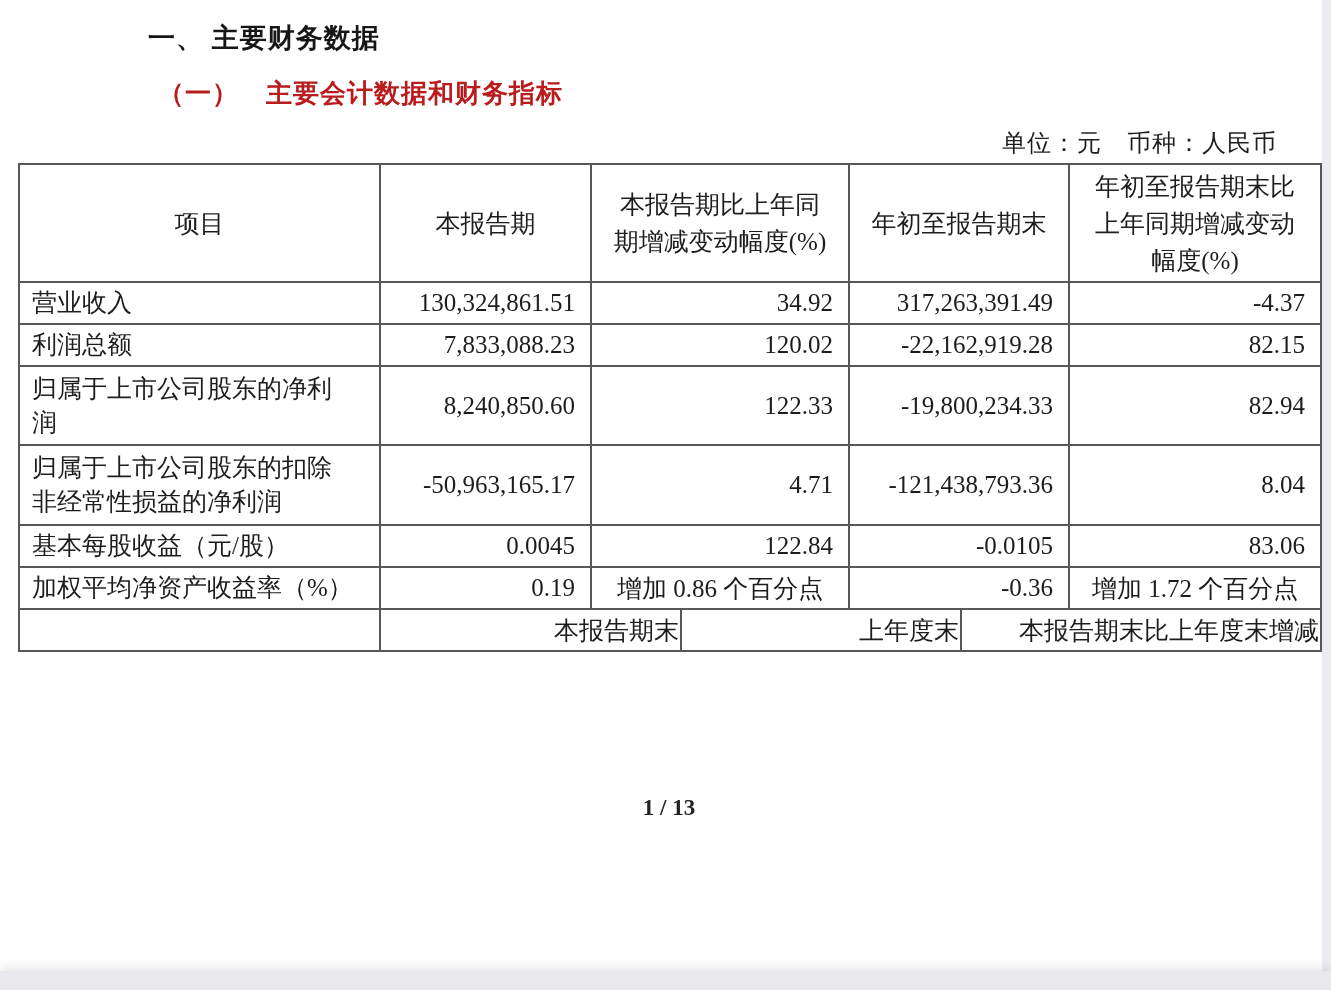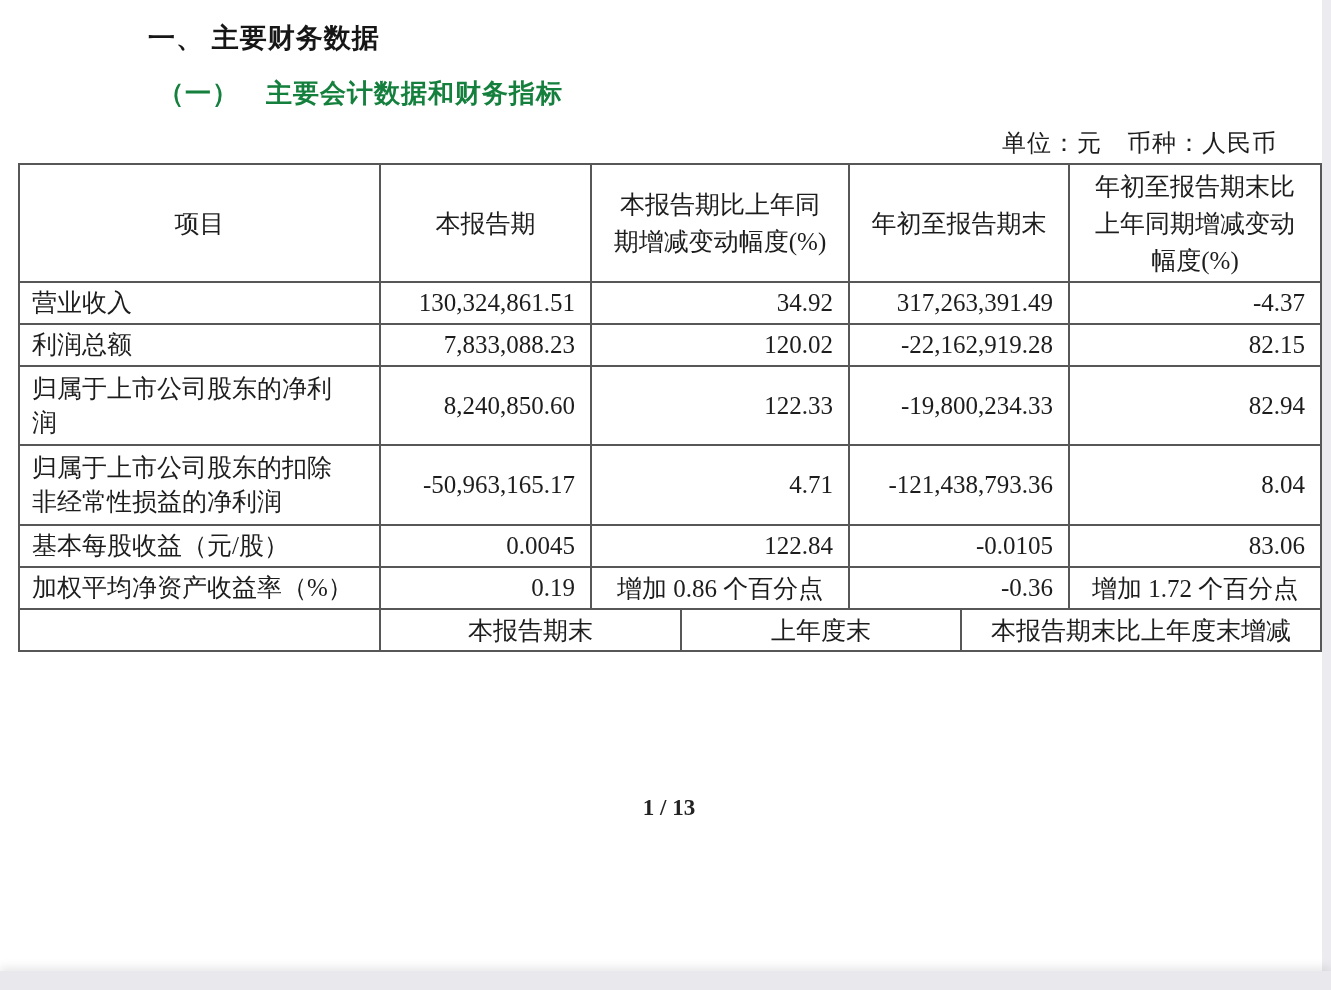--- a/index.html
+++ b/index.html
@@ -6,21 +6,21 @@
   body{
     width:1331px;height:990px;background:#ffffff;overflow:hidden;position:relative;
     font-family:"Liberation Serif","DejaVu Serif",serif;color:#1f1f1f;
   }
   .doc-title{
     position:absolute;left:148px;top:20px;
     font-size:27px;font-weight:bold;color:#161616;letter-spacing:1px;
   }
   .doc-subtitle{
     position:absolute;left:158px;top:76px;
-    font-size:26px;font-weight:bold;color:#15803d;letter-spacing:1px;
+    font-size:26px;font-weight:bold;color:#b91c1c;letter-spacing:1px;
   }
   .unit-line{
     position:absolute;top:127px;right:54px;
     font-size:24px;color:#1d1d1d;letter-spacing:1px;
   }
   .table-area{position:absolute;left:18px;top:163px;width:1302px;}
   table{border-collapse:collapse;table-layout:fixed;width:1302px;}
   th,td{
     border:2px solid #575757;box-sizing:border-box;
     font-size:25px;color:#1d1d1d;vertical-align:middle;
@@ -31,21 +31,21 @@
   .il{display:block;line-height:34px;}
   td.item{text-align:left;padding:3px 18px 3px 12px;}
   td.num{text-align:right;padding-right:15px;margin-left:8px;}
   td.ctr{text-align:center;padding:0 2px;}
   tr.h118{height:118px;}
   tr.h42{height:42px;}
   tr.h41{height:41px;}
   tr.h79{height:79px;}
   tr.h80{height:80px;}
   .fin-footer{margin-top:-2px;}
-  .fin-footer td{text-align:center;}
+  .fin-footer td{text-align:right;}
   .page-number{
     position:absolute;left:18px;top:795px;width:1302px;text-align:center;
     font-size:23px;font-weight:bold;color:#222222;
   }
   .right-gutter{
     position:absolute;top:0;right:0;width:9px;height:990px;background:#ececf0;
   }
   .bottom-bar{
     position:absolute;left:0;bottom:0;width:1331px;height:19px;background:#e8e8ed;
     box-shadow:0 -4px 8px rgba(70,70,90,0.12);

